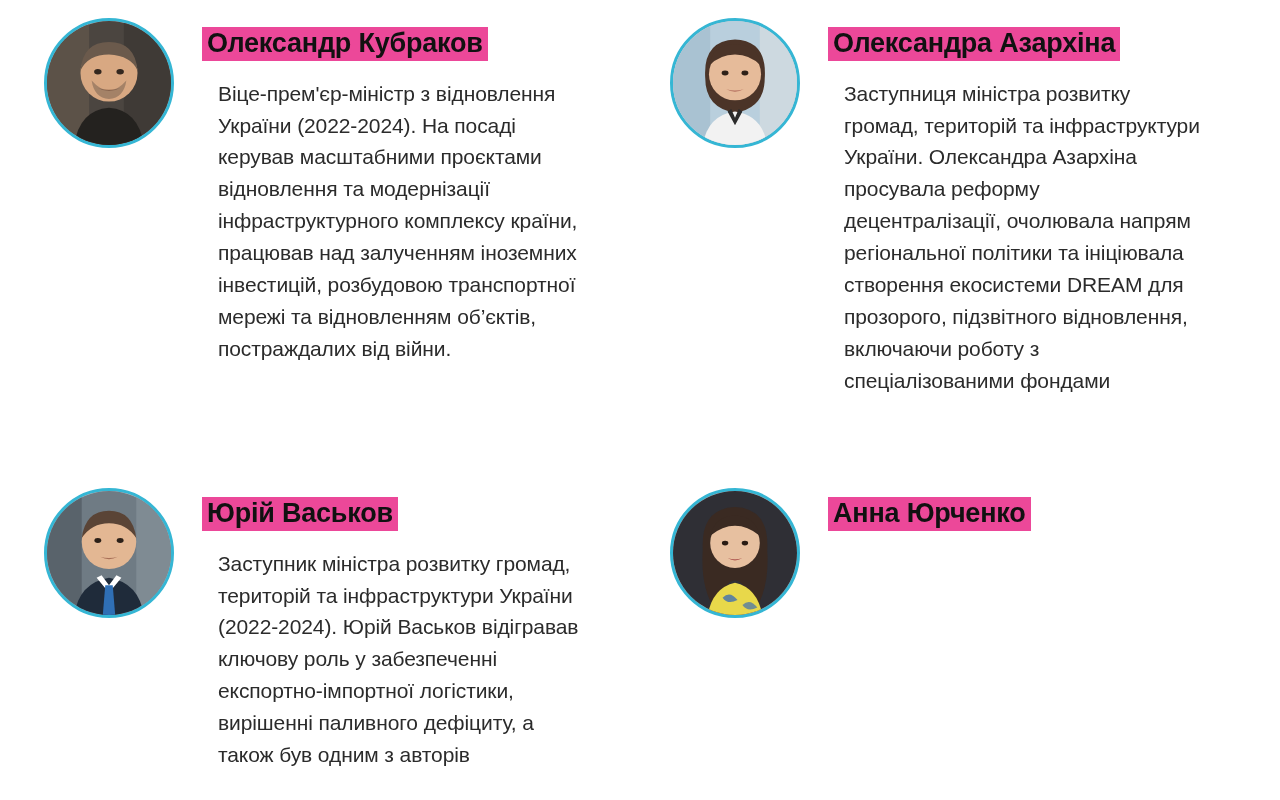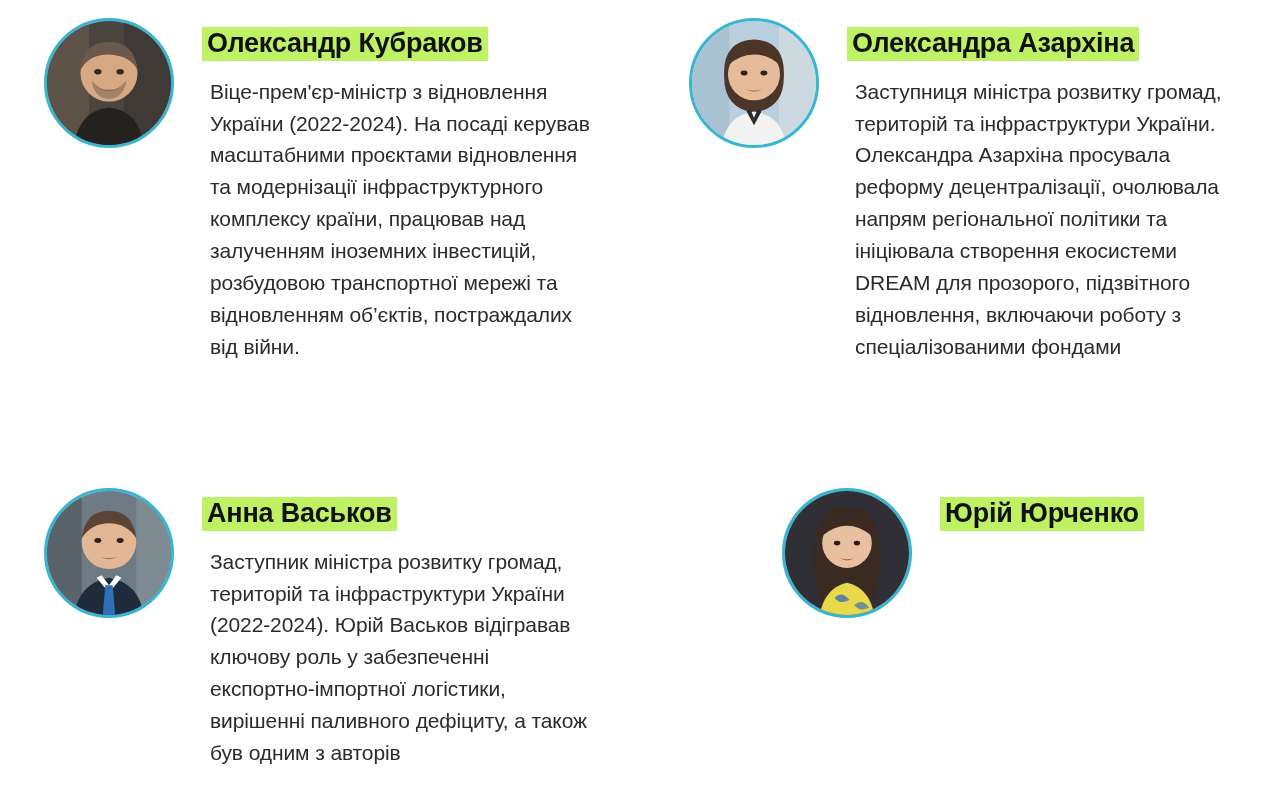--- a/index.html
+++ b/index.html
@@ -23,21 +23,21 @@
     grid-template-columns: 640px 640px;
     grid-template-rows: 470px 470px;
     padding-top: 8px;
   }
   .card {
     display: flex;
     align-items: flex-start;
     padding-left: 44px;
     padding-right: 24px;
   }
-  .card.right { padding-left: 30px; justify-content: center; }
+  .card.right { padding-left: 30px; }
 
   .avatar {
     flex: 0 0 auto;
     width: 130px;
     height: 130px;
     border-radius: 50%;
     border: 3px solid #35b6d4;
     overflow: hidden;
     margin-top: 10px;
     position: relative;
@@ -47,32 +47,32 @@
 
   .card-body {
     margin-left: 28px;
     max-width: 400px;
     padding-top: 18px;
   }
   .card.right .card-body { max-width: 390px; }
 
   .name {
     display: inline;
-    background: #bef264;
+    background: #ec4899;
     color: #111111;
     font-size: 27px;
     font-weight: bold;
     line-height: 1.32;
     padding: 1px 5px 3px 5px;
     letter-spacing: -0.2px;
   }
   .name-wrap { margin: 0 0 14px 0; line-height: 1.3; }
 
   .desc {
-    margin: 8px;
+    margin: 16px;
     color: #2b2b2b;
     font-size: 21px;
     line-height: 1.52;
     letter-spacing: -0.1px;
   }
 </style>
 </head>
 <body>
 
 <div class="page">
@@ -136,21 +136,21 @@
           <ellipse cx="41" cy="40" rx="2.8" ry="2" fill="#2c2018"></ellipse>
           <ellipse cx="59" cy="40" rx="2.8" ry="2" fill="#2c2018"></ellipse>
           <path d="M43 53 Q50 57 57 53 Q50 55 43 53 Z" fill="#a86f57"></path>
           <path d="M22 100 Q26 74 50 70 Q74 74 78 100 Z" fill="#1f2b3a"></path>
           <path d="M40 70 L50 82 L60 70 L56 68 L50 76 L44 68 Z" fill="#ffffff"></path>
           <path d="M47 76 L53 76 L55 100 L45 100 Z" fill="#2f6fb5"></path>
         </svg>
       </div>
       <div class="card-body">
         <div class="name-wrap">
-          <span class="name">Анна Васьков</span>
+          <span class="name">Юрій Васьков</span>
         </div>
         <p class="desc">Заступник міністра розвитку громад, територій та інфраструктури України (2022-2024). Юрій Васьков відігравав ключову роль у забезпеченні експортно-імпортної логістики, вирішенні паливного дефіциту, а також був одним з авторів</p>
       </div>
     </div>
 
     <div class="card right">
       <div class="avatar">
         <svg viewBox="0 0 100 100">
           <rect x="0" y="0" width="100" height="100" fill="#2f2f35"></rect>
           <path d="M24 48 Q22 14 50 13 Q78 14 76 48 Q78 78 66 96 Q58 72 50 72 Q42 72 34 96 Q22 78 24 48 Z" fill="#3a2a22"></path>
@@ -159,19 +159,19 @@
           <ellipse cx="42" cy="42" rx="2.6" ry="1.9" fill="#2a1c14"></ellipse>
           <ellipse cx="58" cy="42" rx="2.6" ry="1.9" fill="#2a1c14"></ellipse>
           <path d="M44 54 Q50 58 56 54 Q50 56 44 54 Z" fill="#b05a52"></path>
           <path d="M28 100 Q32 78 50 74 Q68 78 72 100 Z" fill="#e8d84a"></path>
           <path d="M40 86 Q46 80 52 88 Q44 92 40 86 Z" fill="#3f6fb0" opacity="0.8"></path>
           <path d="M56 92 Q62 86 68 94 Q60 98 56 92 Z" fill="#3f6fb0" opacity="0.7"></path>
         </svg>
       </div>
       <div class="card-body">
         <div class="name-wrap">
-          <span class="name">Юрій Юрченко</span>
+          <span class="name">Анна Юрченко</span>
         </div>
       </div>
     </div>
 
   </div>
 </div>
 
 </body></html>

